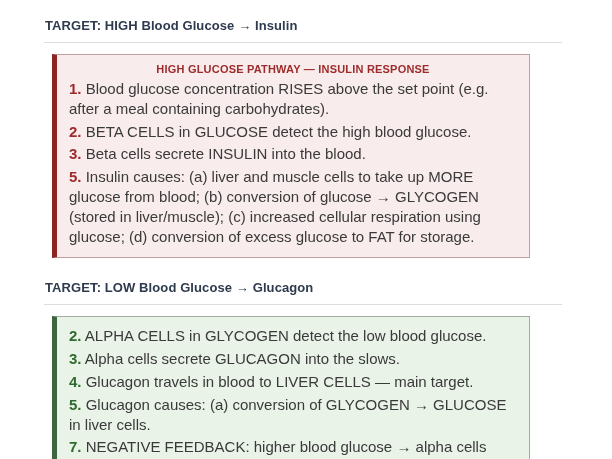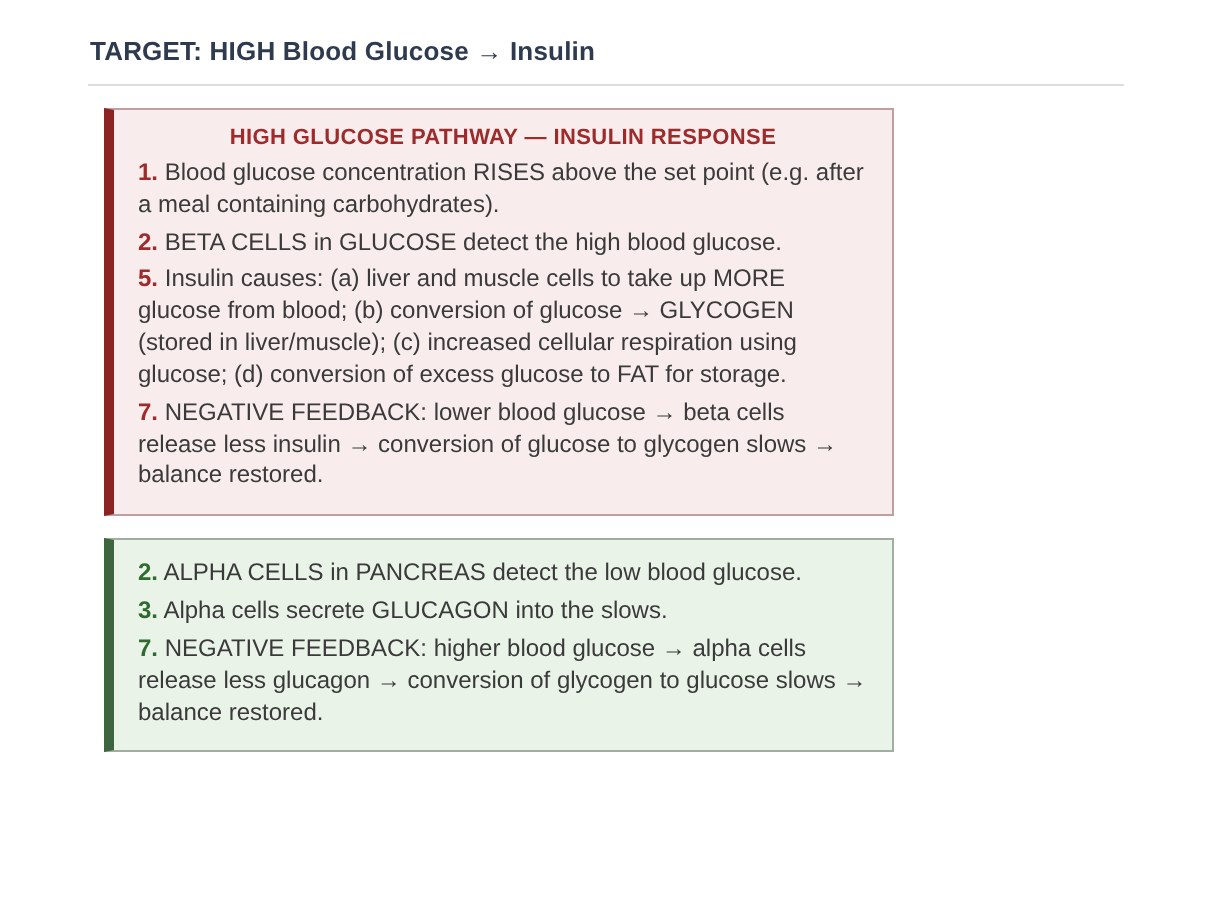--- a/index.html
+++ b/index.html
@@ -24,63 +24,66 @@
     margin: 0;
     padding: 2px 0 9px 1px;
     border-bottom: 1px solid #dddddd;
     letter-spacing: 0.1px;
   }
   .section + .section .section-title {
     margin-top: 20px;
   }
   .panel {
     box-sizing: border-box;
-    width: 395px;
+    width: 478px;
     margin: 11px 0 0 8px;
     background: var(--bg);
     border: 1px solid var(--border);
     border-left: 5px solid var(--left);
     padding: 6px 12px 8px 12px;
   }
   .panel-header {
     text-align: center;
     font-size: 11px;
     font-weight: bold;
     color: var(--accent);
     margin: 2px 0 4px 0;
     letter-spacing: 0.2px;
   }
   .item {
-    font-size: 12px;
+    font-size: 15px;
     line-height: 1.32;
     margin: 3px 0;
     color: #3a3a3a;
   }
   .item .num {
     font-weight: bold;
     color: var(--accent);
   }
 </style>
 </head>
 <body>
 
 <div class="page">
 
   <div class="section">
     <h2 class="section-title">TARGET: HIGH Blood Glucose → Insulin</h2>
     <div class="panel" style="--bg: #f9ecec; --border: #bf9f9f; --left: #8d2424; --accent: #9e2b2b;">
       <div class="panel-header">HIGH GLUCOSE PATHWAY — INSULIN RESPONSE</div>
       <div class="item"><span class="num">1.</span> <span>Blood glucose concentration RISES above the set point (e.g. after a meal containing carbohydrates).</span></div>
       <div class="item"><span class="num">2.</span> <span>BETA CELLS in GLUCOSE detect the high blood glucose.</span></div>
+      <div class="item"><span class="num">3.</span> <span>Beta cells secrete INSULIN into the blood.</span></div>
       <div class="item"><span class="num">5.</span> <span>Insulin causes: (a) liver and muscle cells to take up MORE glucose from blood; (b) conversion of glucose → GLYCOGEN (stored in liver/muscle); (c) increased cellular respiration using glucose; (d) conversion of excess glucose to FAT for storage.</span></div>
-      <div class="item"><span class="num">7.</span> <span>NEGATIVE FEEDBACK: lower blood glucose → beta cells release less insulin → conversion of glucose to glycogen slows → balance restored.</span></div>
     </div>
   </div>
 
   <div class="section">
+    <h2 class="section-title">TARGET: LOW Blood Glucose → Glucagon</h2>
     <div class="panel" style="--bg: #e9f3e8; --border: #9fae9f; --left: #3e663e; --accent: #2f6b2f;">
-      <div class="item"><span class="num">2.</span> <span>ALPHA CELLS in PANCREAS detect the low blood glucose.</span></div>
+      <div class="item"><span class="num">2.</span> <span>ALPHA CELLS in GLYCOGEN detect the low blood glucose.</span></div>
       <div class="item"><span class="num">3.</span> <span>Alpha cells secrete GLUCAGON into the slows.</span></div>
+      <div class="item"><span class="num">4.</span> <span>Glucagon travels in blood to LIVER CELLS — main target.</span></div>
+      <div class="item"><span class="num">5.</span> <span>Glucagon causes: (a) conversion of GLYCOGEN → GLUCOSE in liver cells.</span></div>
       <div class="item"><span class="num">7.</span> <span>NEGATIVE FEEDBACK: higher blood glucose → alpha cells release less glucagon → conversion of glycogen to glucose slows → balance restored.</span></div>
     </div>
   </div>
 
 </div>
 
 </body></html>

